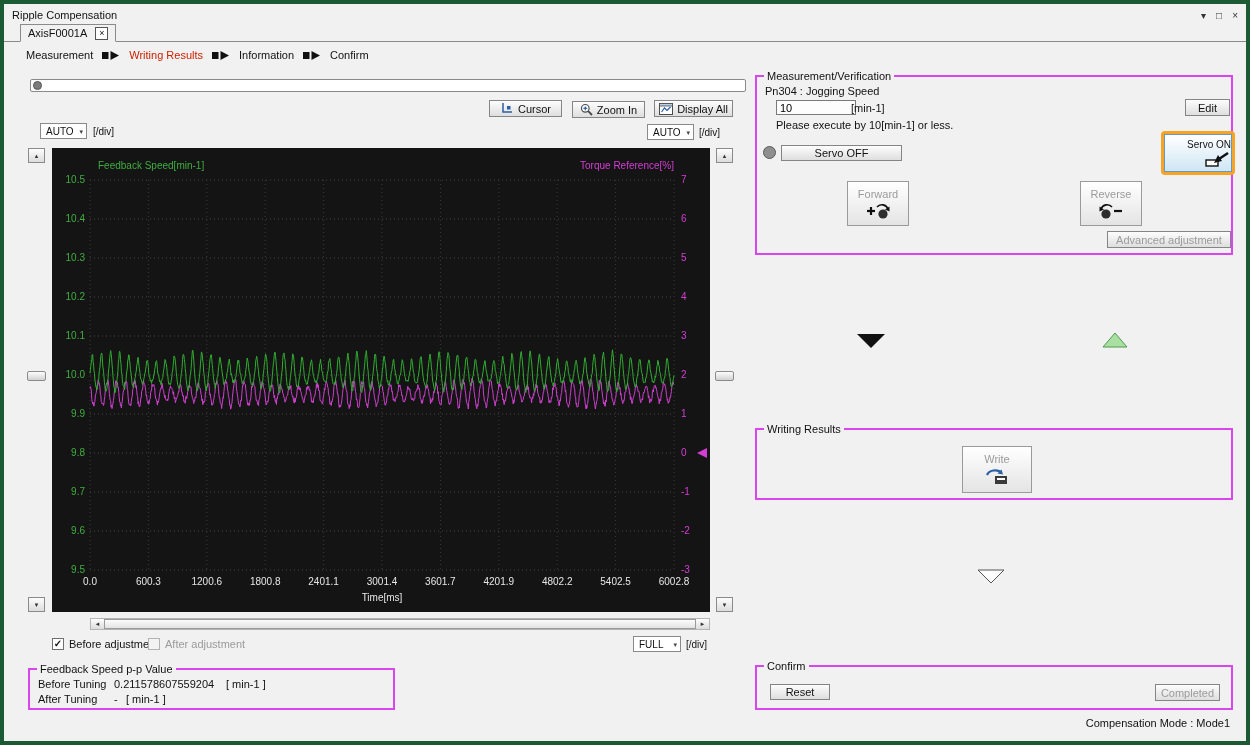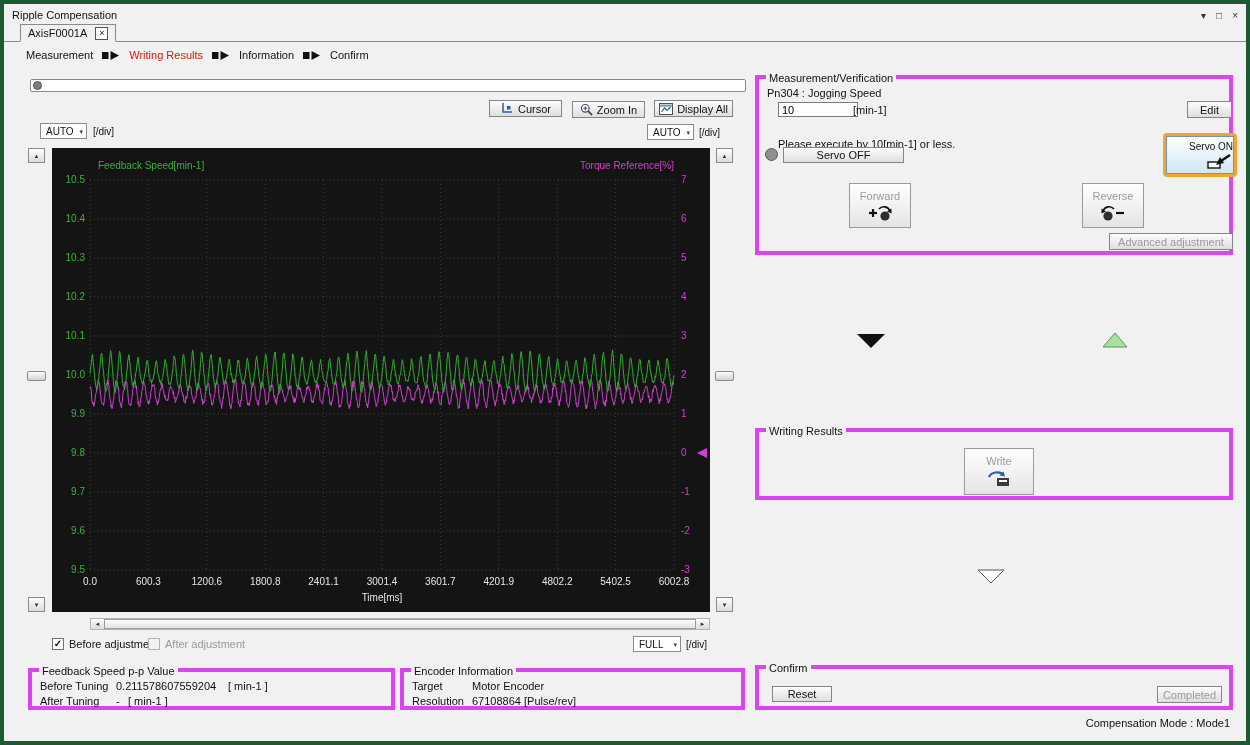--- a/index.html
+++ b/index.html
@@ -24,21 +24,21 @@
   .chart{left:48px;top:144px;width:658px;height:464px;background:#141414}
   svg text{font-family:"Liberation Sans",sans-serif}
   .vbtn{width:17px;height:15px;font-size:6px;color:#333;display:flex;align-items:center;justify-content:center;background:linear-gradient(#fdfdfd,#dcdcdc);border:1px solid #8a8a8a}
   .vthumb{width:19px;height:10px;background:linear-gradient(#fdfdfd,#d2d2d2);border:1px solid #8a8a8a;border-radius:2px}
   .hscroll{left:86px;top:614px;width:620px;height:12px;background:#e9e9e9;border:1px solid #b5b5b5;display:flex;align-items:stretch}
   .harrow{width:13px;display:flex;align-items:center;justify-content:center;font-size:6px;color:#333;background:linear-gradient(#fdfdfd,#dcdcdc)}
   .hthumb{flex:1;background:linear-gradient(#fcfcfc,#e2e2e2);border:1px solid #9a9a9a}
   .chk{display:flex;align-items:center;gap:5px}
   .chkbox{width:12px;height:12px;background:#fff;border:1px solid #707070;font-size:10px;line-height:10px;display:flex;align-items:center;justify-content:center;font-weight:bold}
   .chkbox.off{border-color:#b3b3b3;background:#f3f3f3}
-  .grp{border:4px solid #d946ef}
+  .grp{border:2px solid #d946ef}
   .grp-label{position:absolute;top:-7px;left:7px;background:#f1f1f1;padding:0 3px;font-size:11px;white-space:nowrap}
   .ind{width:13px;height:13px;border-radius:50%;background:#8f8f8f;border:1px solid #5a5a5a}
   .fld{background:#fdfdfd;border:1px solid #7a7a7a;font-size:11px;padding:0 3px;font-family:"Liberation Sans",sans-serif}
   .servo-on-wrap{border:3px solid #f5a427;border-radius:4px;background:#f5a427}
   .servo-on-inner{width:100%;height:100%;background:linear-gradient(#ffffff,#cfe6f4);border:1px solid #6b98b8;display:flex;flex-direction:column;align-items:flex-end;justify-content:center;gap:1px;font-size:10px}
   .bigbtn{display:flex;flex-direction:column;align-items:center;justify-content:center;gap:2px;background:linear-gradient(#ffffff,#e4e4e4);border:1px solid #9a9a9a;font-size:11px}
 </style>
 </head>
 <body>
 
@@ -224,37 +224,30 @@
   <div class="grp abs" style="left:24px;top:664px;width:367px;height:42px">
     <span class="grp-label">Feedback Speed p-p Value</span>
     <span class="abs" style="left:8px;top:8px">Before Tuning</span>
     <span class="abs" style="left:84px;top:8px">0.211578607559204</span>
     <span class="abs" style="left:196px;top:8px">[ min-1 ]</span>
     <span class="abs" style="left:8px;top:23px">After Tuning</span>
     <span class="abs" style="left:84px;top:23px">-</span>
     <span class="abs" style="left:96px;top:23px">[ min-1 ]</span>
   </div>
 
-  <div class="grp abs" style="left:396px;top:664px;width:345px;height:42px">
-    <span class="grp-label">Encoder Information</span>
-    <span class="abs" style="left:8px;top:8px">Target</span>
-    <span class="abs" style="left:68px;top:8px">Motor Encoder</span>
-    <span class="abs" style="left:8px;top:23px">Resolution</span>
-    <span class="abs" style="left:68px;top:23px">67108864 [Pulse/rev]</span>
-  </div>
 
   <div class="grp abs" style="left:751px;top:71px;width:478px;height:180px">
     <span class="grp-label">Measurement/Verification</span>
     <span class="abs" style="left:8px;top:8px">Pn304 : Jogging Speed</span>
     <input class="fld abs" style="left: 7px; top: 23px; width: 80px; height: 15px; margin-left: 12px;" value="10">
     <span class="abs" style="left:94px;top:25px">[min-1]</span>
     <div class="btn abs" style="left:428px;top:22px;width:45px;height:17px">
       <span>Edit</span>
     </div>
-    <span class="abs" style="left:19px;top:59px">Please execute by 10[min-1] or less.</span>
+    <span class="abs" style="left:19px;top:42px">Please execute by 10[min-1] or less.</span>
     <div class="ind abs" style="left:6px;top:69px"></div>
     <div class="btn abs" style="left:24px;top:68px;width:121px;height:16px">
       <span>Servo OFF</span>
     </div>
     <div class="servo-on-wrap abs" style="left:404px;top:54px;width:74px;height:44px">
       <div class="servo-on-inner">
         <span>Servo ON</span>
         <svg width="26" height="16" viewBox="0 0 26 16">
             <rect x="1" y="9" width="12" height="6" fill="#fff" stroke="#111" stroke-width="1.4"></rect>
             <line x1="23" y1="2" x2="14" y2="8" stroke="#111" stroke-width="2.4"></line>

